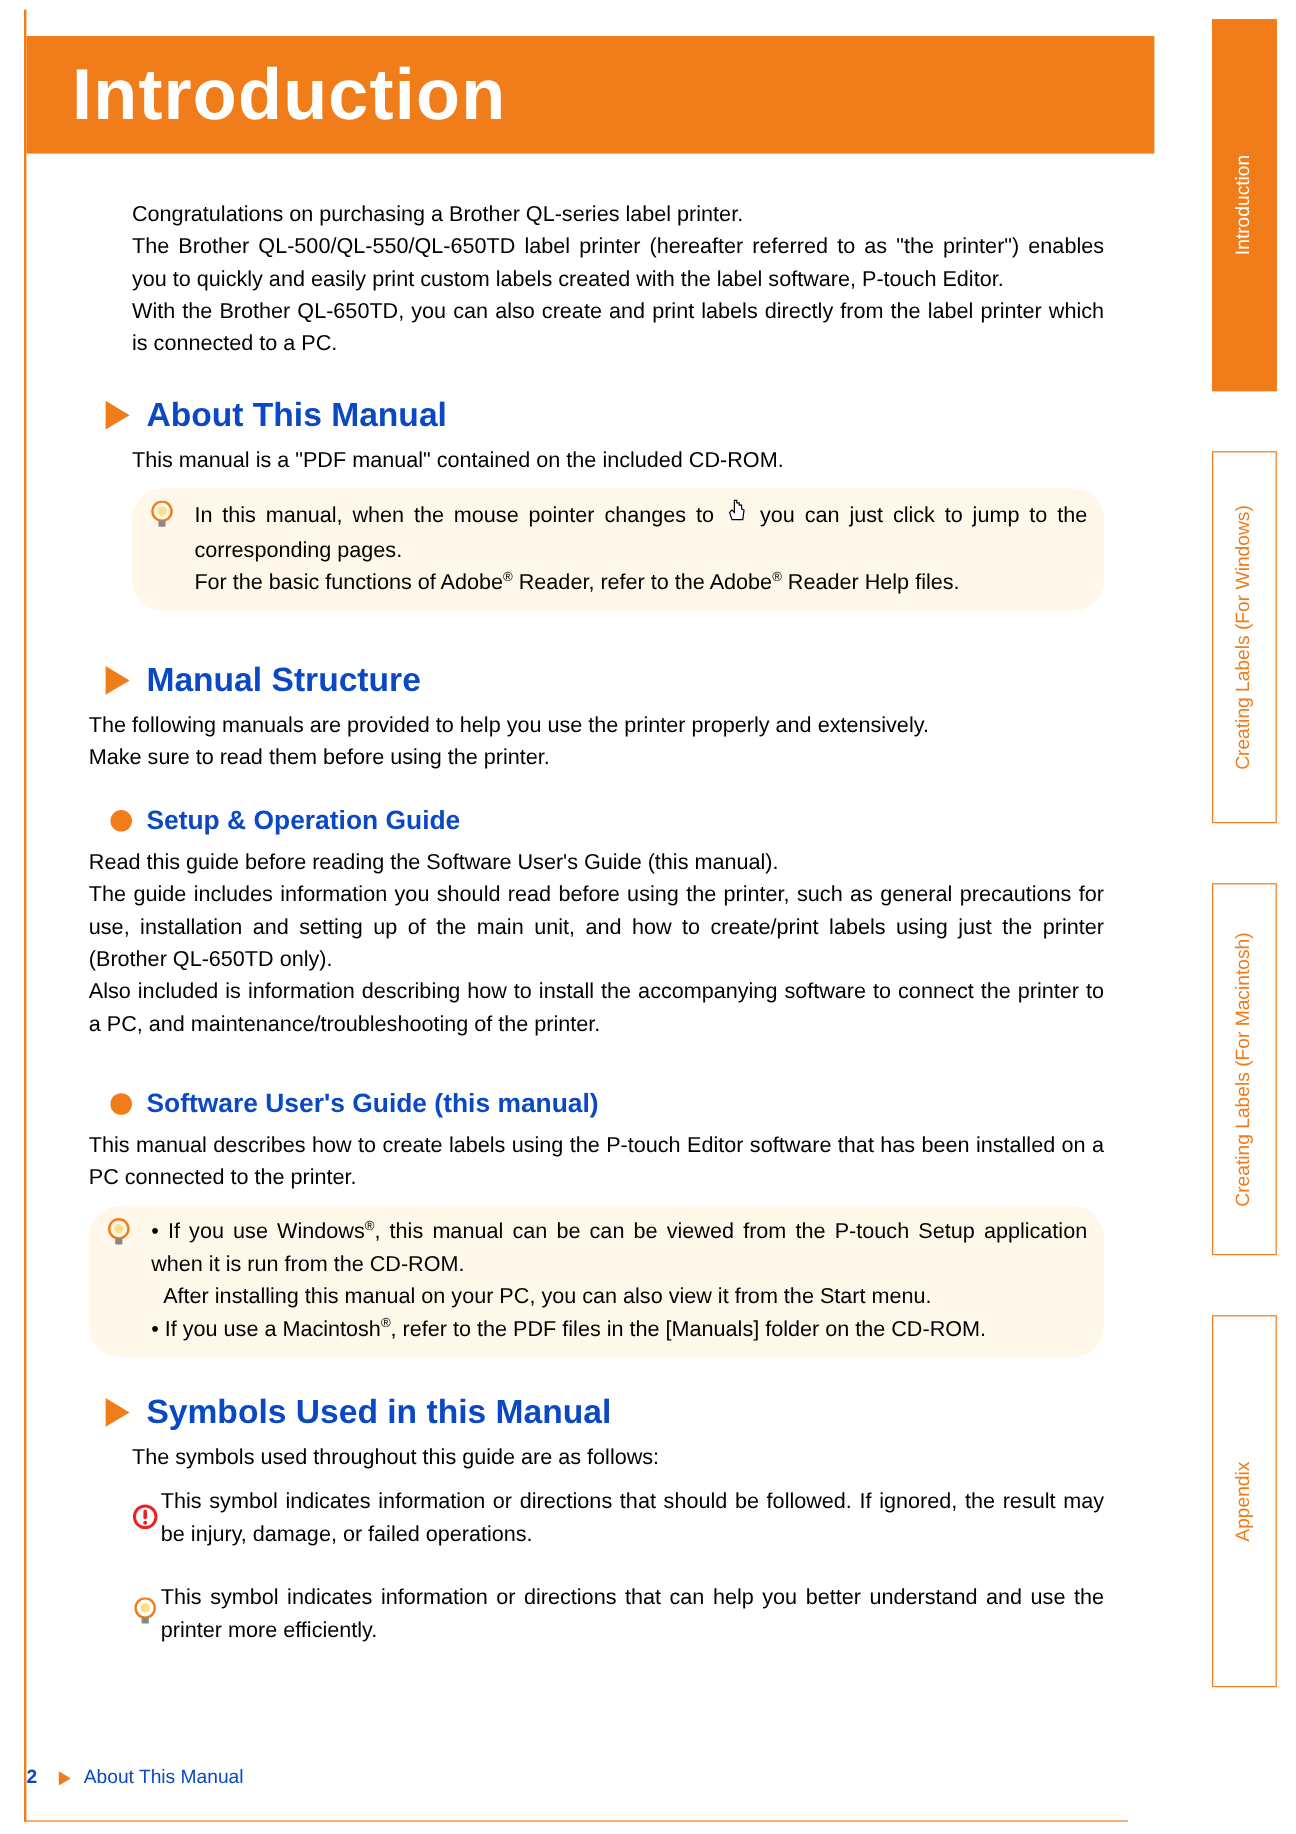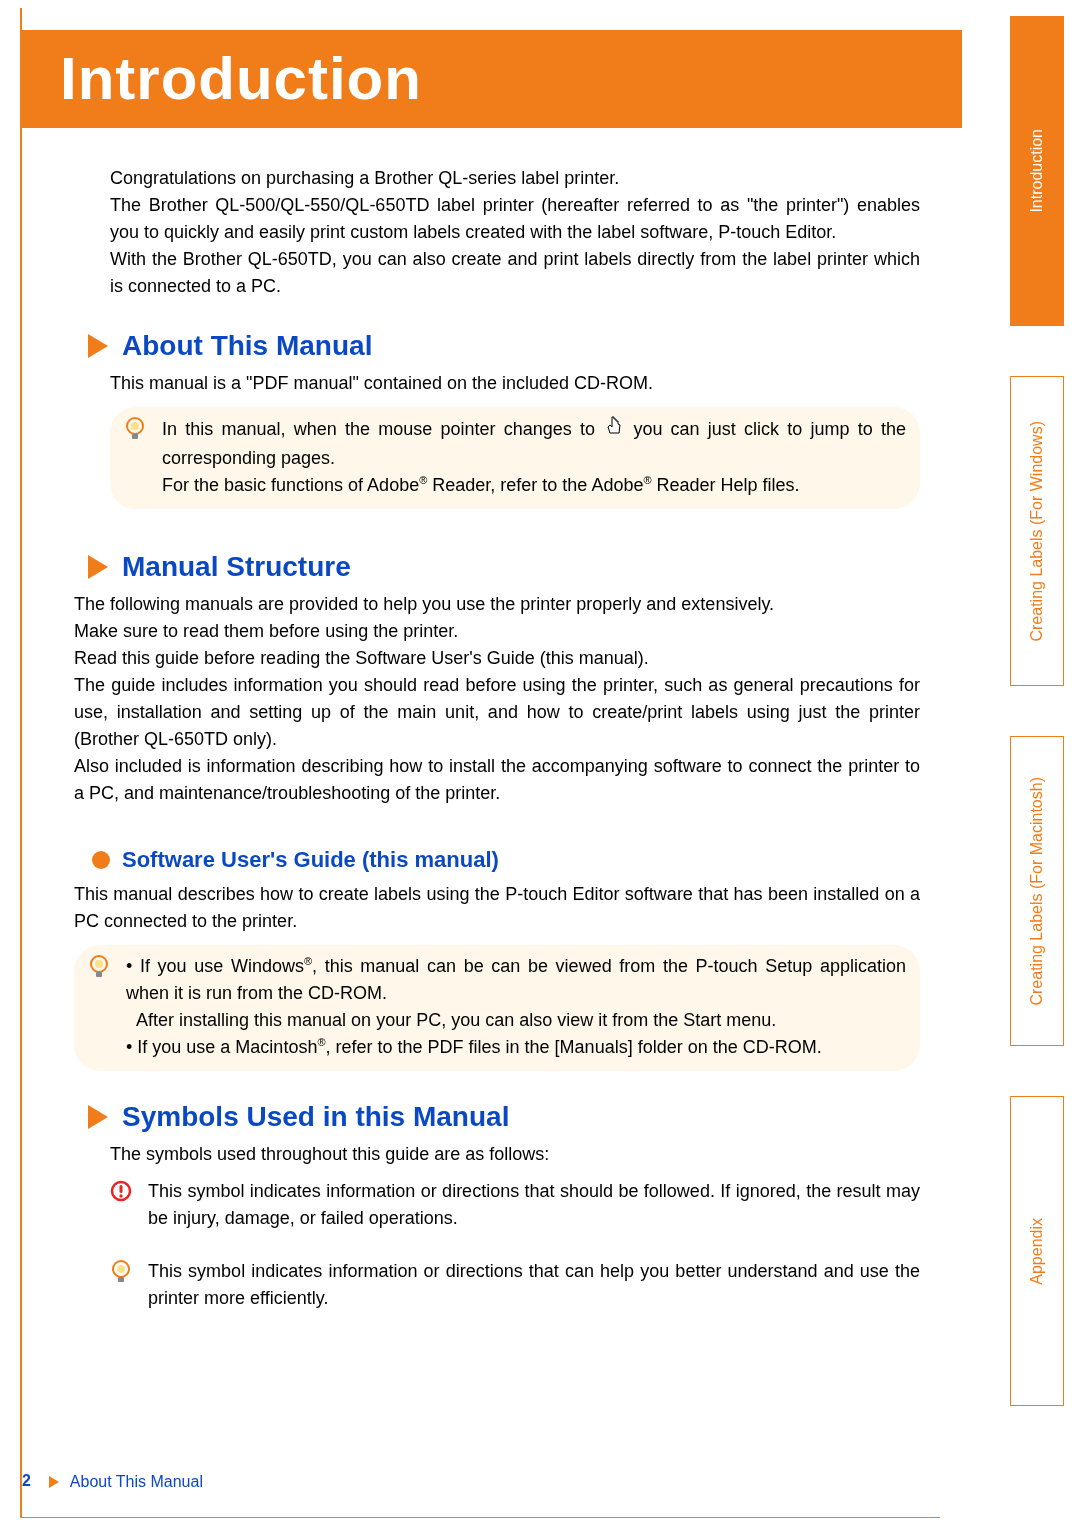--- a/index.html
+++ b/index.html
@@ -115,22 +115,21 @@
   }
   .sub-text {
     font-size: 18px;
     line-height: 1.5;
     margin-left: 24px;
     color: #000;
     text-align: justify;
   }
   .symbol-row {
     display: flex;
-    align-items: flex-start;
-    gap: 14px;
+    align-items: center;
     margin: 10px 0 14px 60px;
   }
   .symbol-row .icon { flex: 0 0 24px; margin-top: 2px; }
   .symbol-row .txt {
     font-size: 18px;
     line-height: 1.5;
     color: #000;
     text-align: justify;
   }
   .footer {
@@ -230,20 +229,24 @@
       </div>
     </div>
 
     <div class="section-head" style="margin-top:42px">
       <div class="tri"></div>
       <h2>Manual Structure</h2>
     </div>
     <p class="sub-text">The following manuals are provided to help you use the printer properly and extensively.</p>
     <p class="sub-text">Make sure to read them before using the printer.</p>
 
+    <div class="sub-head">
+      <div class="dot"></div>
+      <h3>Setup &amp; Operation Guide</h3>
+    </div>
     <p class="sub-text">Read this guide before reading the Software User's Guide (this manual).</p>
     <p class="sub-text">The guide includes information you should read before using the printer, such as general precautions for use, installation and setting up of the main unit, and how to create/print labels using just the printer (Brother QL-650TD only).</p>
     <p class="sub-text">Also included is information describing how to install the accompanying software to connect the printer to a PC, and maintenance/troubleshooting of the printer.</p>
 
     <div class="sub-head" style="margin-top:40px">
       <div class="dot"></div>
       <h3>Software User's Guide (this manual)</h3>
     </div>
     <p class="sub-text">This manual describes how to create labels using the P-touch Editor software that has been installed on a PC connected to the printer.</p>
     <div class="note-box" style="margin-left:24px">

